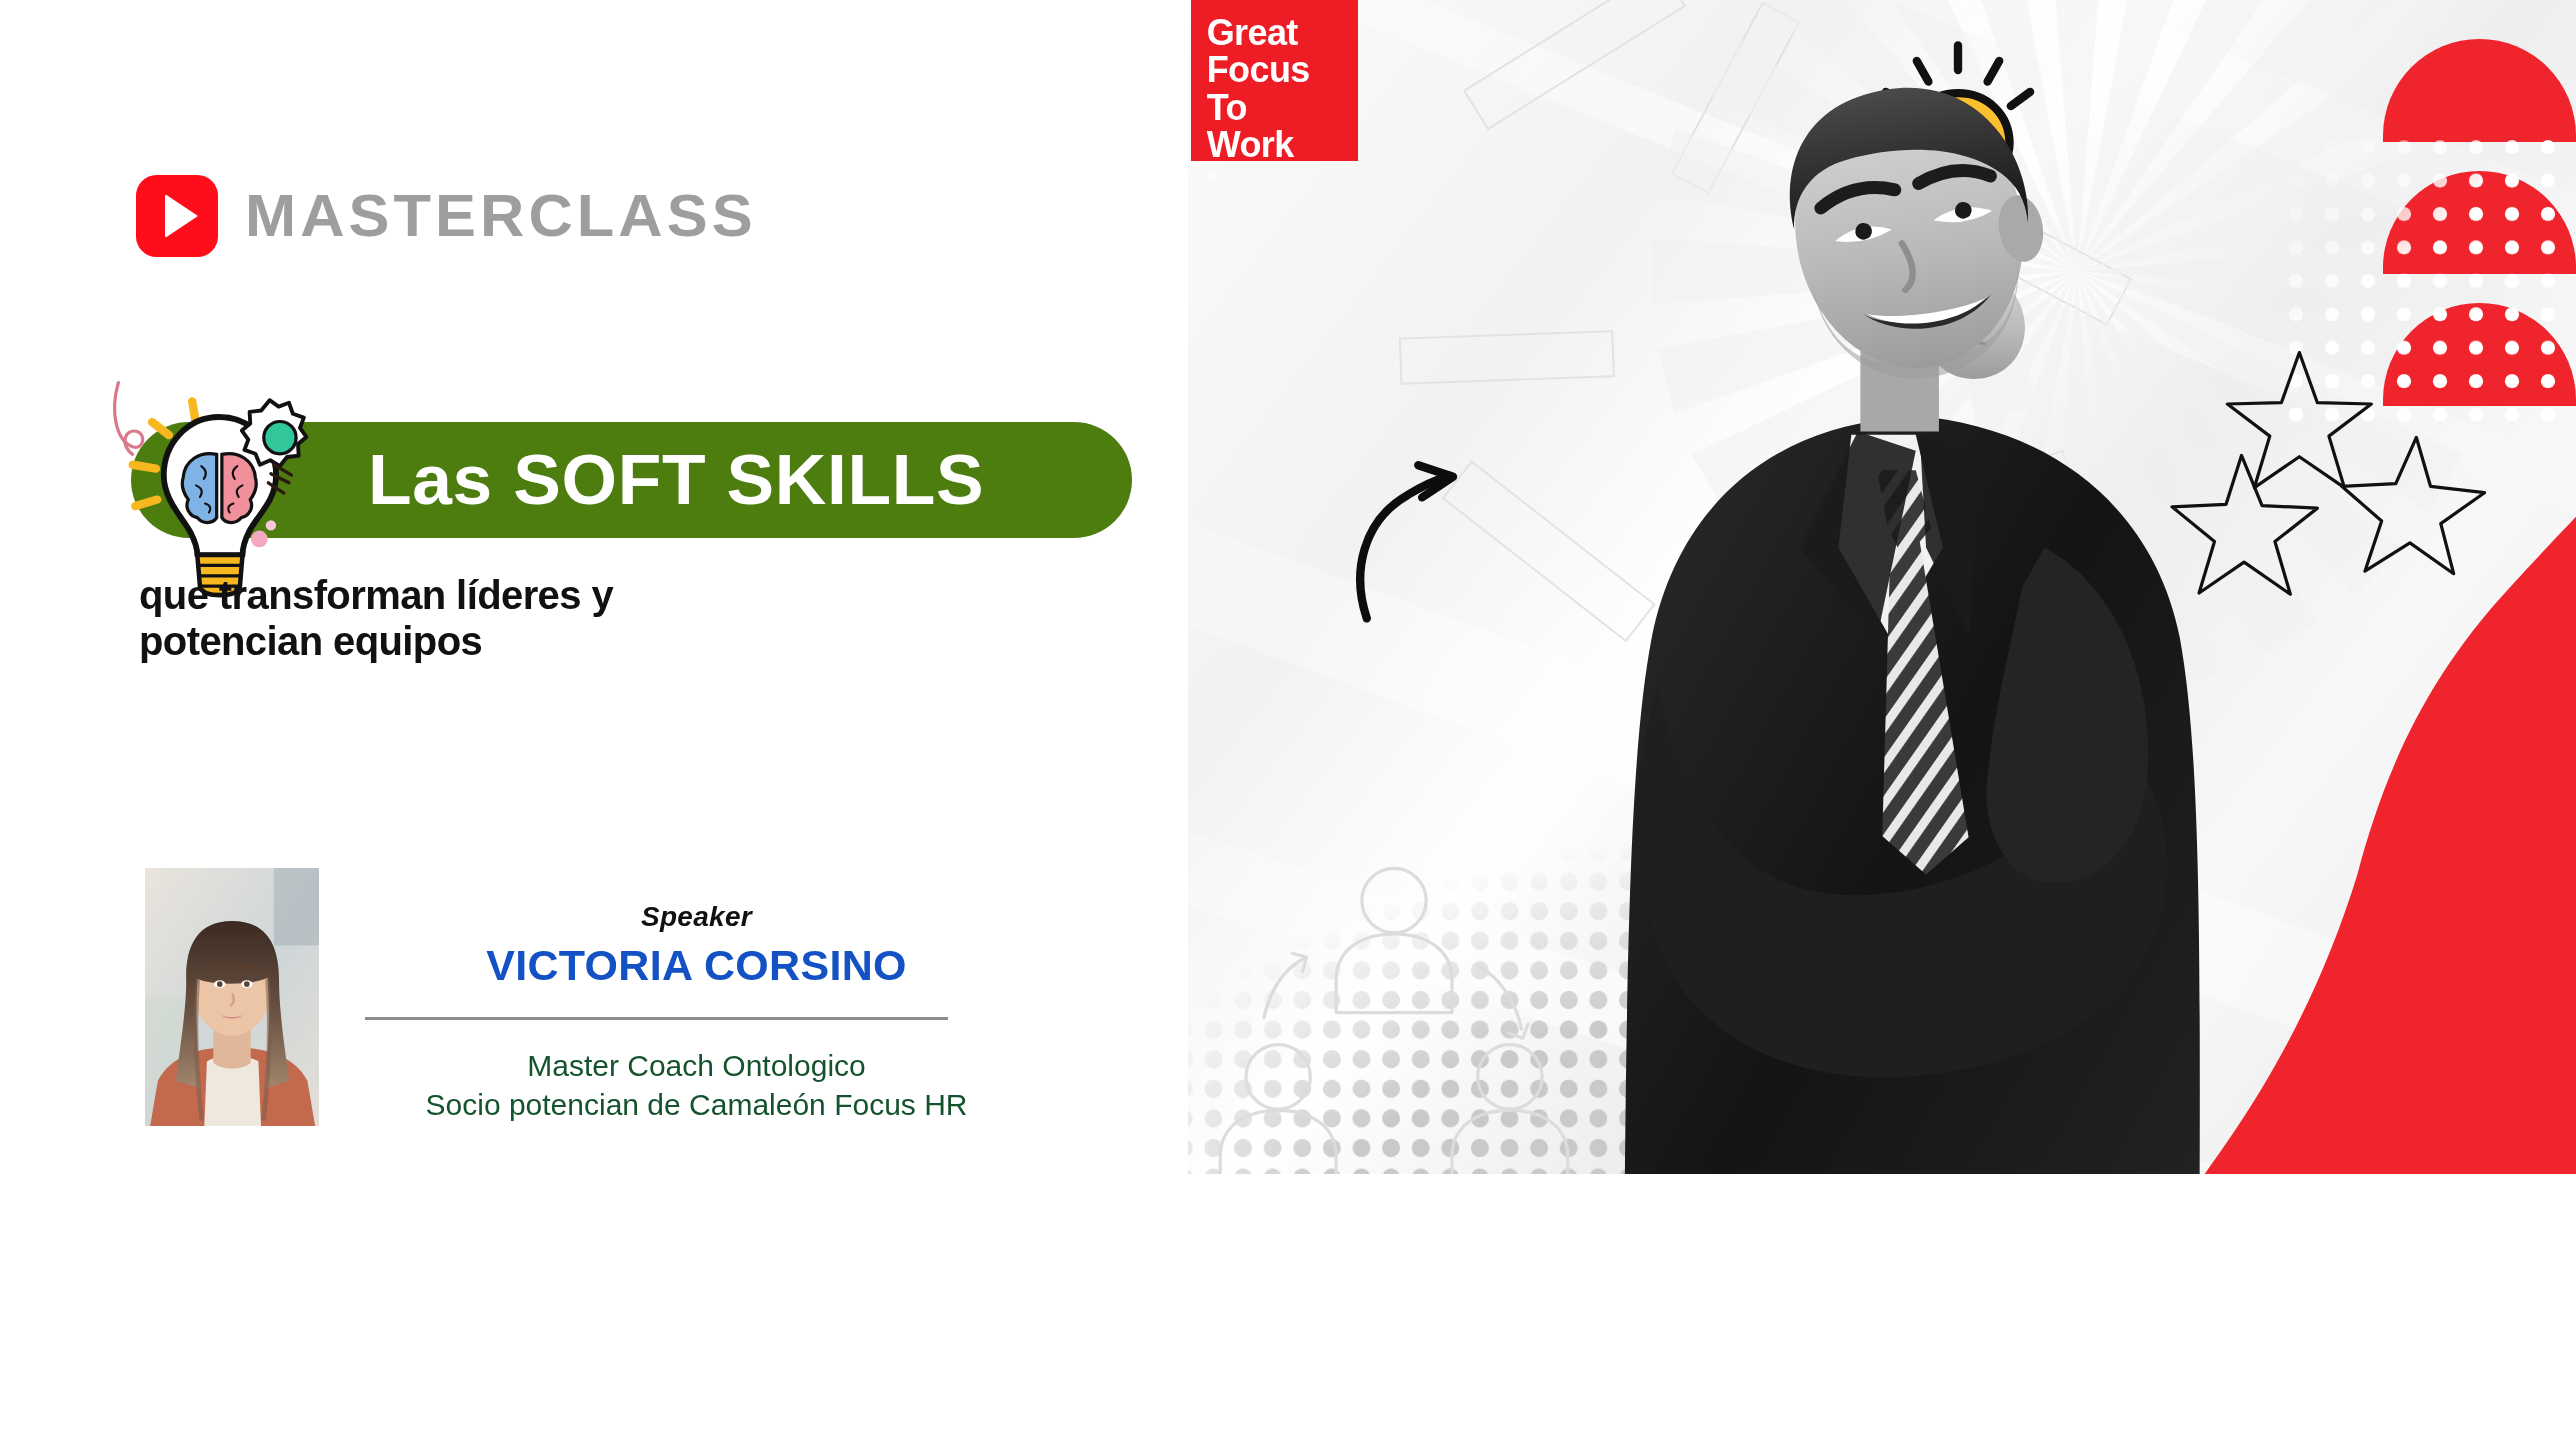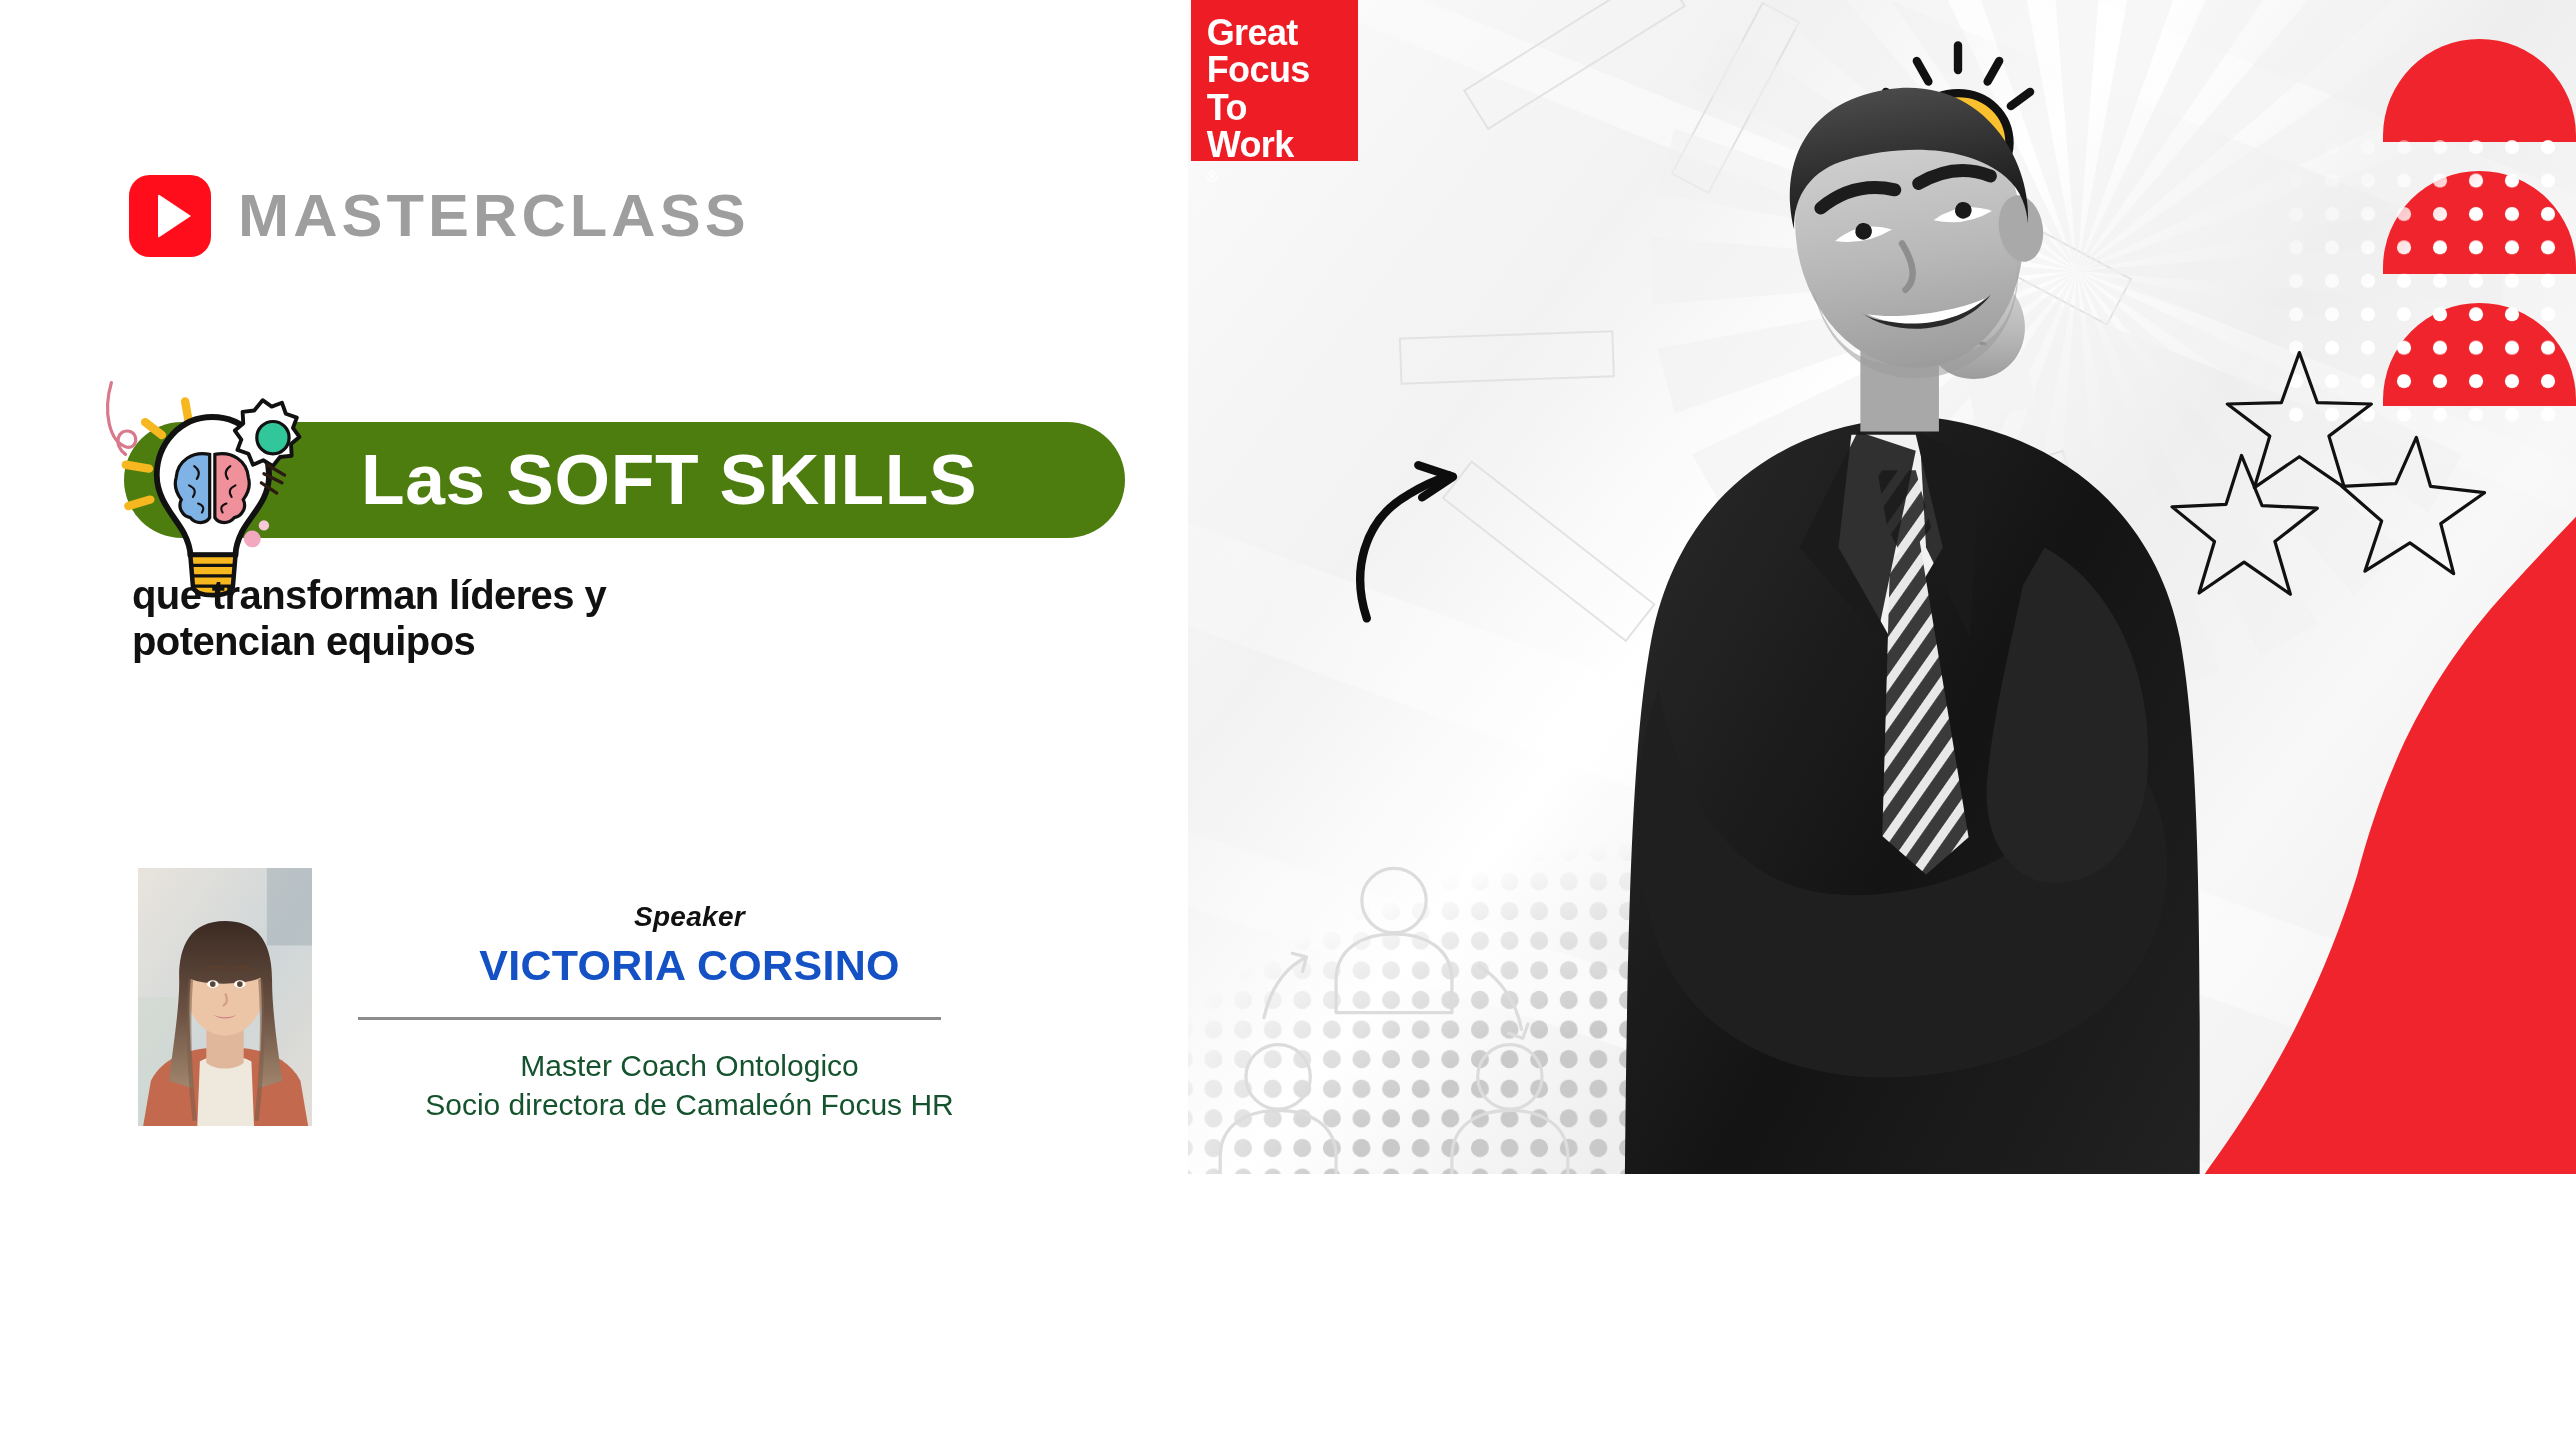--- a/index.html
+++ b/index.html
@@ -2,21 +2,21 @@
 <html style="font-size:10.3px"><head>
 <meta charset="utf-8">
 <style>
   * { margin:0; padding:0; box-sizing:border-box; }
   html,body { width:2576px; height:1449px; overflow:hidden; background:#ffffff;
               font-family:"Liberation Sans", sans-serif; }
 
   .stage { position:relative; width:2576px; height:1449px; background:#ffffff; }
 
   
-  .left-panel { position:absolute; left:0; top:0; width:1188px; height:1449px;
+  .left-panel { position:absolute; left:7px; top:0; width:1188px; height:1449px;
                 background:#ffffff; overflow:hidden; }
 
   
   .masterclass-row { position:absolute; left:129px; top:175px;
                      display:flex; align-items:center; gap:27px; }
   .play-badge { width:82px; height:82px; border-radius:20.6px; background:#FF0D1A;
                 display:flex; align-items:center; justify-content:center; flex:none;
                 box-shadow:0 0 0 0 rgba(0,0,0,0); }
   .play-tri { width:0; height:0; border-left:33px solid #ffffff;
               border-top:22px solid transparent; border-bottom:22px solid transparent;
@@ -208,21 +208,21 @@
           </g>
         </svg>
       </div>
 
       <div class="speaker-meta">
         <div class="speaker-role nosel">Speaker</div>
         <div class="speaker-name nosel">VICTORIA CORSINO</div>
         <div class="speaker-rule"></div>
         <div class="speaker-credentials nosel">
           <div>Master Coach Ontologico</div>
-          <div><span>Socio directora de </span><b>Camaleón Focus HR</b></div>
+          <div><span>Socio potencian de </span><b>Camaleón Focus HR</b></div>
         </div>
       </div>
     </div>
   </div>
 
   <div class="right-panel">
 
     <div class="rp-streak" style="left:-193px; top:-77px; width:1803px; height:77px;
          transform:rotate(22deg); opacity:.85;"></div>
     <div class="rp-streak" style="left:-258px; top:180px; width:1868px; height:45px;

